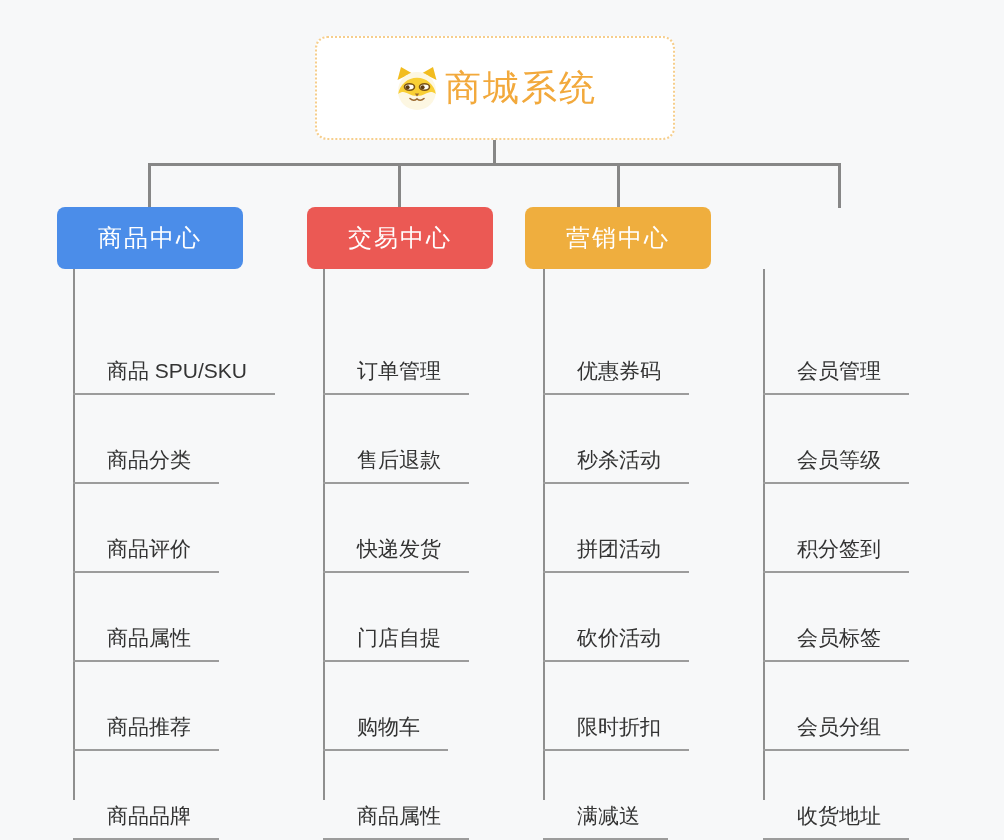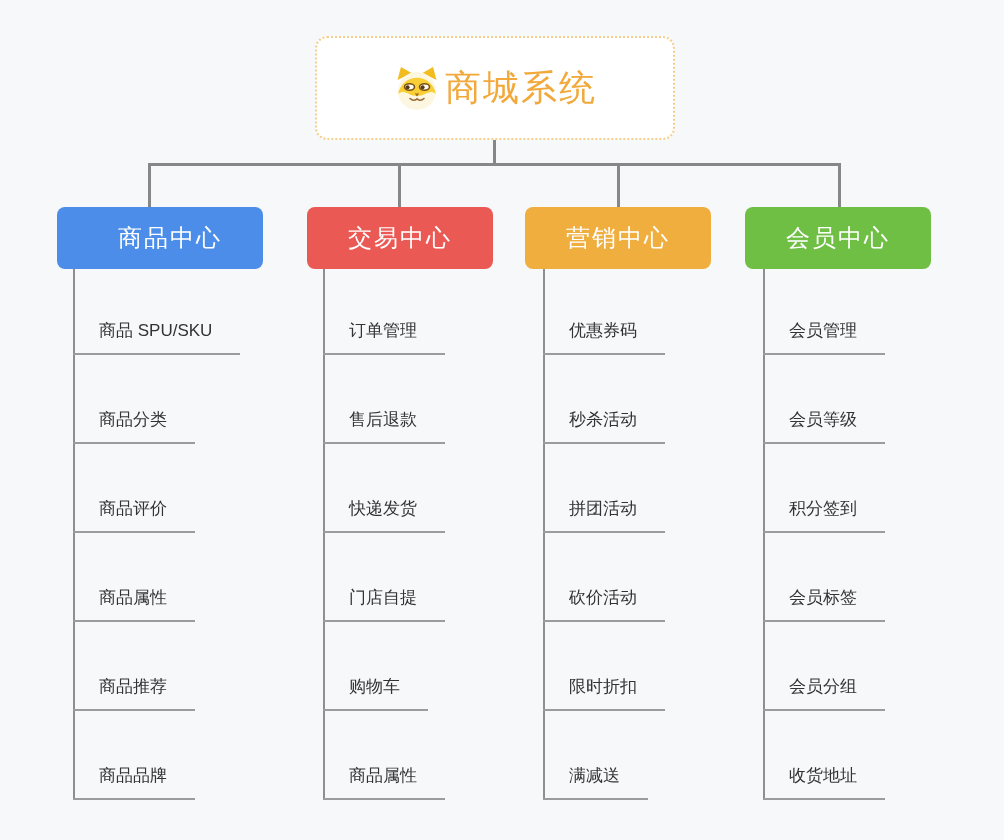--- a/index.html
+++ b/index.html
@@ -21,22 +21,22 @@
   
   .branch-node{position:absolute;top:207px;width:186px;height:62px;border-radius:8px;
     display:flex;align-items:center;justify-content:center;cursor:default;}
   .branch-label{font-size:24px;color:#ffffff;letter-spacing:2px;white-space:nowrap;}
 
   
   .vline{position:absolute;top:269px;width:2px;height:531px;background:#8f8f8f;}
 
   
   .leaf{position:absolute;white-space:nowrap;}
-  .leaf span{display:inline-block;font-size:17px;color:#333333;line-height:32px;
-    padding:0 28px 6px 26px;border-bottom:2px solid #9c9c9c;}
+  .leaf span{display:inline-block;font-size:21px;color:#333333;line-height:32px;
+    padding:0 28px 6px 34px;border-bottom:2px solid #9c9c9c;margin-top:40px;}
 </style>
 </head>
 <body>
 
 <div class="canvas">
 
   <div class="line stem"></div>
   <div class="line crossbar"></div>
   <div class="line drop" style="left:148px"></div>
   <div class="line drop" style="left:398px"></div>
@@ -52,31 +52,28 @@
       <ellipse cx="16.5" cy="22" rx="5" ry="3.2" fill="#fffdf5" stroke="#7a5214" stroke-width="1.6"></ellipse>
       <ellipse cx="31.5" cy="22" rx="5" ry="3.2" fill="#fffdf5" stroke="#7a5214" stroke-width="1.6"></ellipse>
       <circle cx="14.6" cy="22.2" r="2" fill="#5c3a0e"></circle>
       <circle cx="29.6" cy="22.2" r="2" fill="#5c3a0e"></circle>
       <path d="M21.8,28.6 L26.2,28.6 L24,31.6 Z" fill="#9c6a30"></path>
       <path d="M17,33.5 Q20.5,36.8 24,33.8 Q27.5,36.8 31,33.5" fill="none" stroke="#9c6a30" stroke-width="1.6" stroke-linecap="round"></path>
     </svg>
     <span class="root-title">商城系统</span>
   </div>
 
-  <div class="branch-node" style="left: 57px; background-color: rgb(75, 141, 233); padding-left: 20px;">
+  <div class="branch-node" style="left: 57px; background-color: rgb(75, 141, 233);">
     <span class="branch-label">商品中心</span>
   </div>
   <div class="branch-node" style="left: 307px; background-color: rgb(235, 89, 84);">
     <span class="branch-label">交易中心</span>
   </div>
   <div class="branch-node" style="left: 525px; background-color: rgb(239, 174, 62); align-items: center;">
     <span class="branch-label">营销中心</span>
-  </div>
-  <div class="branch-node" style="left: 745px; background-color: rgb(111, 191, 69);">
-    <span class="branch-label">会员中心</span>
   </div>
 
   <div class="vline" style="left:73px"></div>
   <div class="vline" style="left:323px"></div>
   <div class="vline" style="left:543px"></div>
   <div class="vline" style="left:763px"></div>
 
   <div class="leaf" style="left:73px;top:315px"><span>商品 SPU/SKU</span></div>
   <div class="leaf" style="left:73px;top:404px"><span>商品分类</span></div>
   <div class="leaf" style="left:73px;top:493px"><span>商品评价</span></div>

